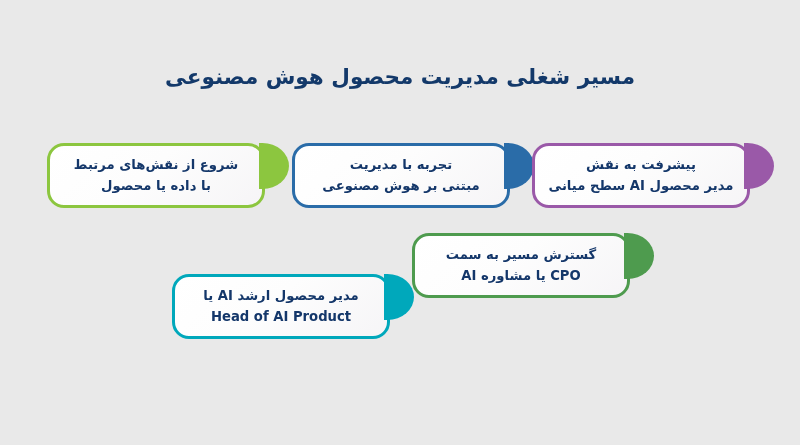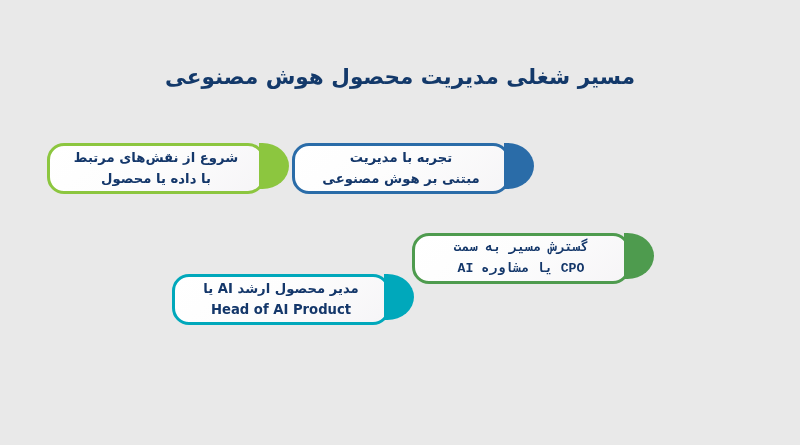--- a/index.html
+++ b/index.html
@@ -36,21 +36,21 @@
     line-height: 1.35;
     direction: rtl;
     white-space: nowrap;
   }
 
   
   .card {
     position: absolute;
     box-sizing: border-box;
     width: 218px;
-    height: 51px;
+    height: 65px;
     border-radius: 17px;
     border-style: solid;
     border-width: 3px;
     background: linear-gradient(140deg, #ffffff 0%, #fdfdfd 45%, #f6f5f7 100%);
     display: flex;
     align-items: center;
     justify-content: center;
     direction: rtl;
   }
 
@@ -98,26 +98,31 @@
     <span class="card-label" style="color: rgb(20, 55, 106);">شروع از نقش‌های مرتبط
 با داده یا محصول</span>
   </div>
 
   <div class="card" id="card-experience" style="border-color: rgb(42, 108, 168);">
     <span class="tab" style="background: rgb(42, 108, 168);"></span>
     <span class="card-label" style="color: rgb(20, 55, 106);">تجربه با مدیریت
 مبتنی بر هوش مصنوعی</span>
   </div>
 
+  <div class="card" id="card-start" style="border-color: rgb(154, 89, 168);">
+    <span class="tab" style="background: rgb(154, 89, 168);"></span>
+    <span class="card-label" style="color: rgb(20, 55, 106);">پیشرفت به نقش
+مدیر محصول AI سطح میانی</span>
+  </div>
 
   <div class="card" id="card-expansion" style="border-color: rgb(0, 168, 187); margin-top: 41px;">
     <span class="tab" style="background: rgb(0, 168, 187);"></span>
     <span class="card-label" style="color: rgb(20, 55, 106);">مدیر محصول ارشد AI یا
 Head of AI Product</span>
   </div>
 
   <div class="card" id="card-senior" style="border-color: rgb(78, 155, 78);">
     <span class="tab" style="background: rgb(78, 155, 78);"></span>
-    <span class="card-label" style="color: rgb(20, 55, 106); font-family: Liberation Mono, monospace;">گسترش مسیر به سمت
+    <span class="card-label" style="color: rgb(20, 55, 106);">گسترش مسیر به سمت
 CPO یا مشاوره AI</span>
   </div>
 
 </div>
 
 </body></html>

